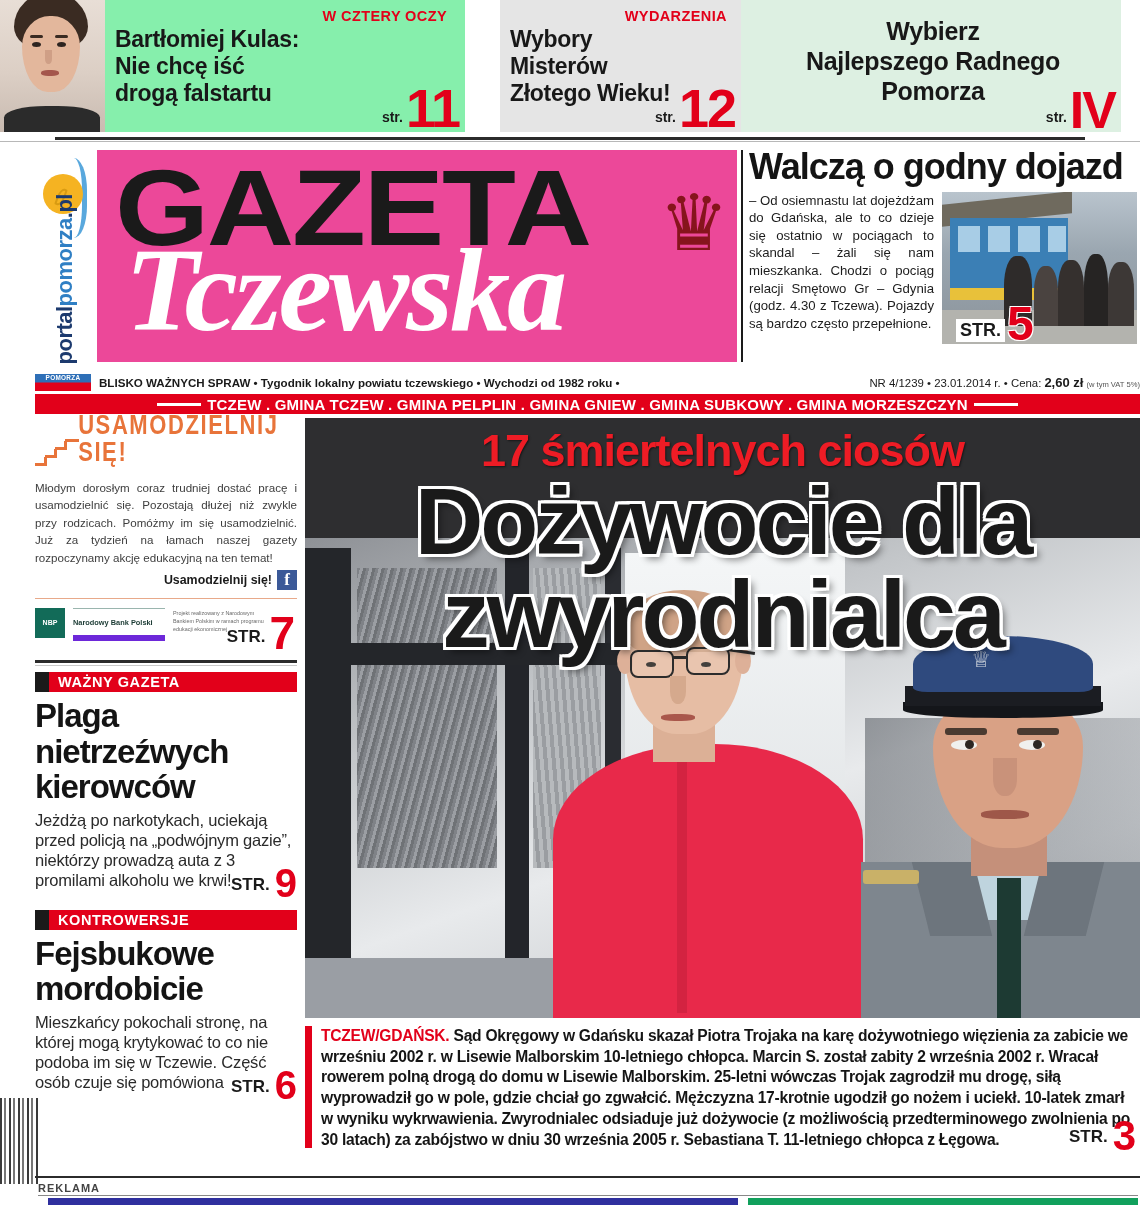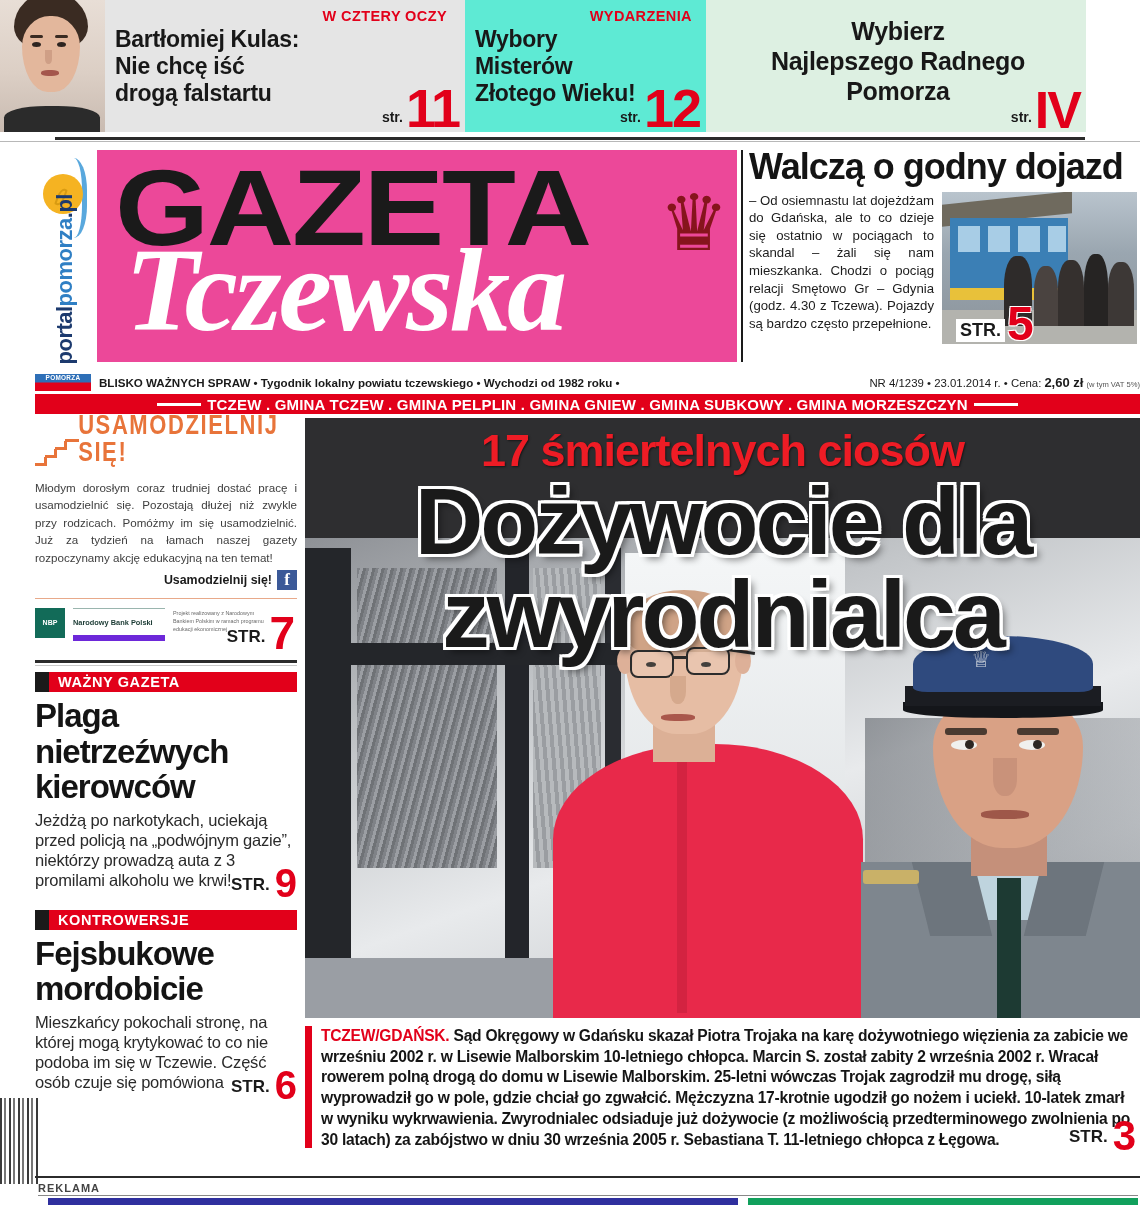--- a/index.html
+++ b/index.html
@@ -12,22 +12,22 @@
   }
 
   
   .teaser-strip {
     position:absolute; left:0; top:0; width:1140px; height:140px;
     display:flex;
   }
   .teaser {
     position:relative; height:132px; display:flex; align-items:stretch;
   }
-  .teaser-1 { width:465px; background:#e5e5e5; }
-  .teaser-2 { width:241px; background:#5eead4; }
+  .teaser-1 { width:465px; background:#86efac; }
+  .teaser-2 { width:241px; background:#e5e5e5;margin-left:35px; }
   .teaser-3 { width:380px; background:#ddf0e2; }
 
   .teaser-photo {
     width:105px; height:132px; position:relative; overflow:hidden;
     background:#c8b9ae;
   }
   
   .portrait-bg { position:absolute; inset:0; background:
       linear-gradient(180deg,#e8ded6 0%, #dccfc5 55%, #c9bbb1 100%); }
   .portrait-hair {

